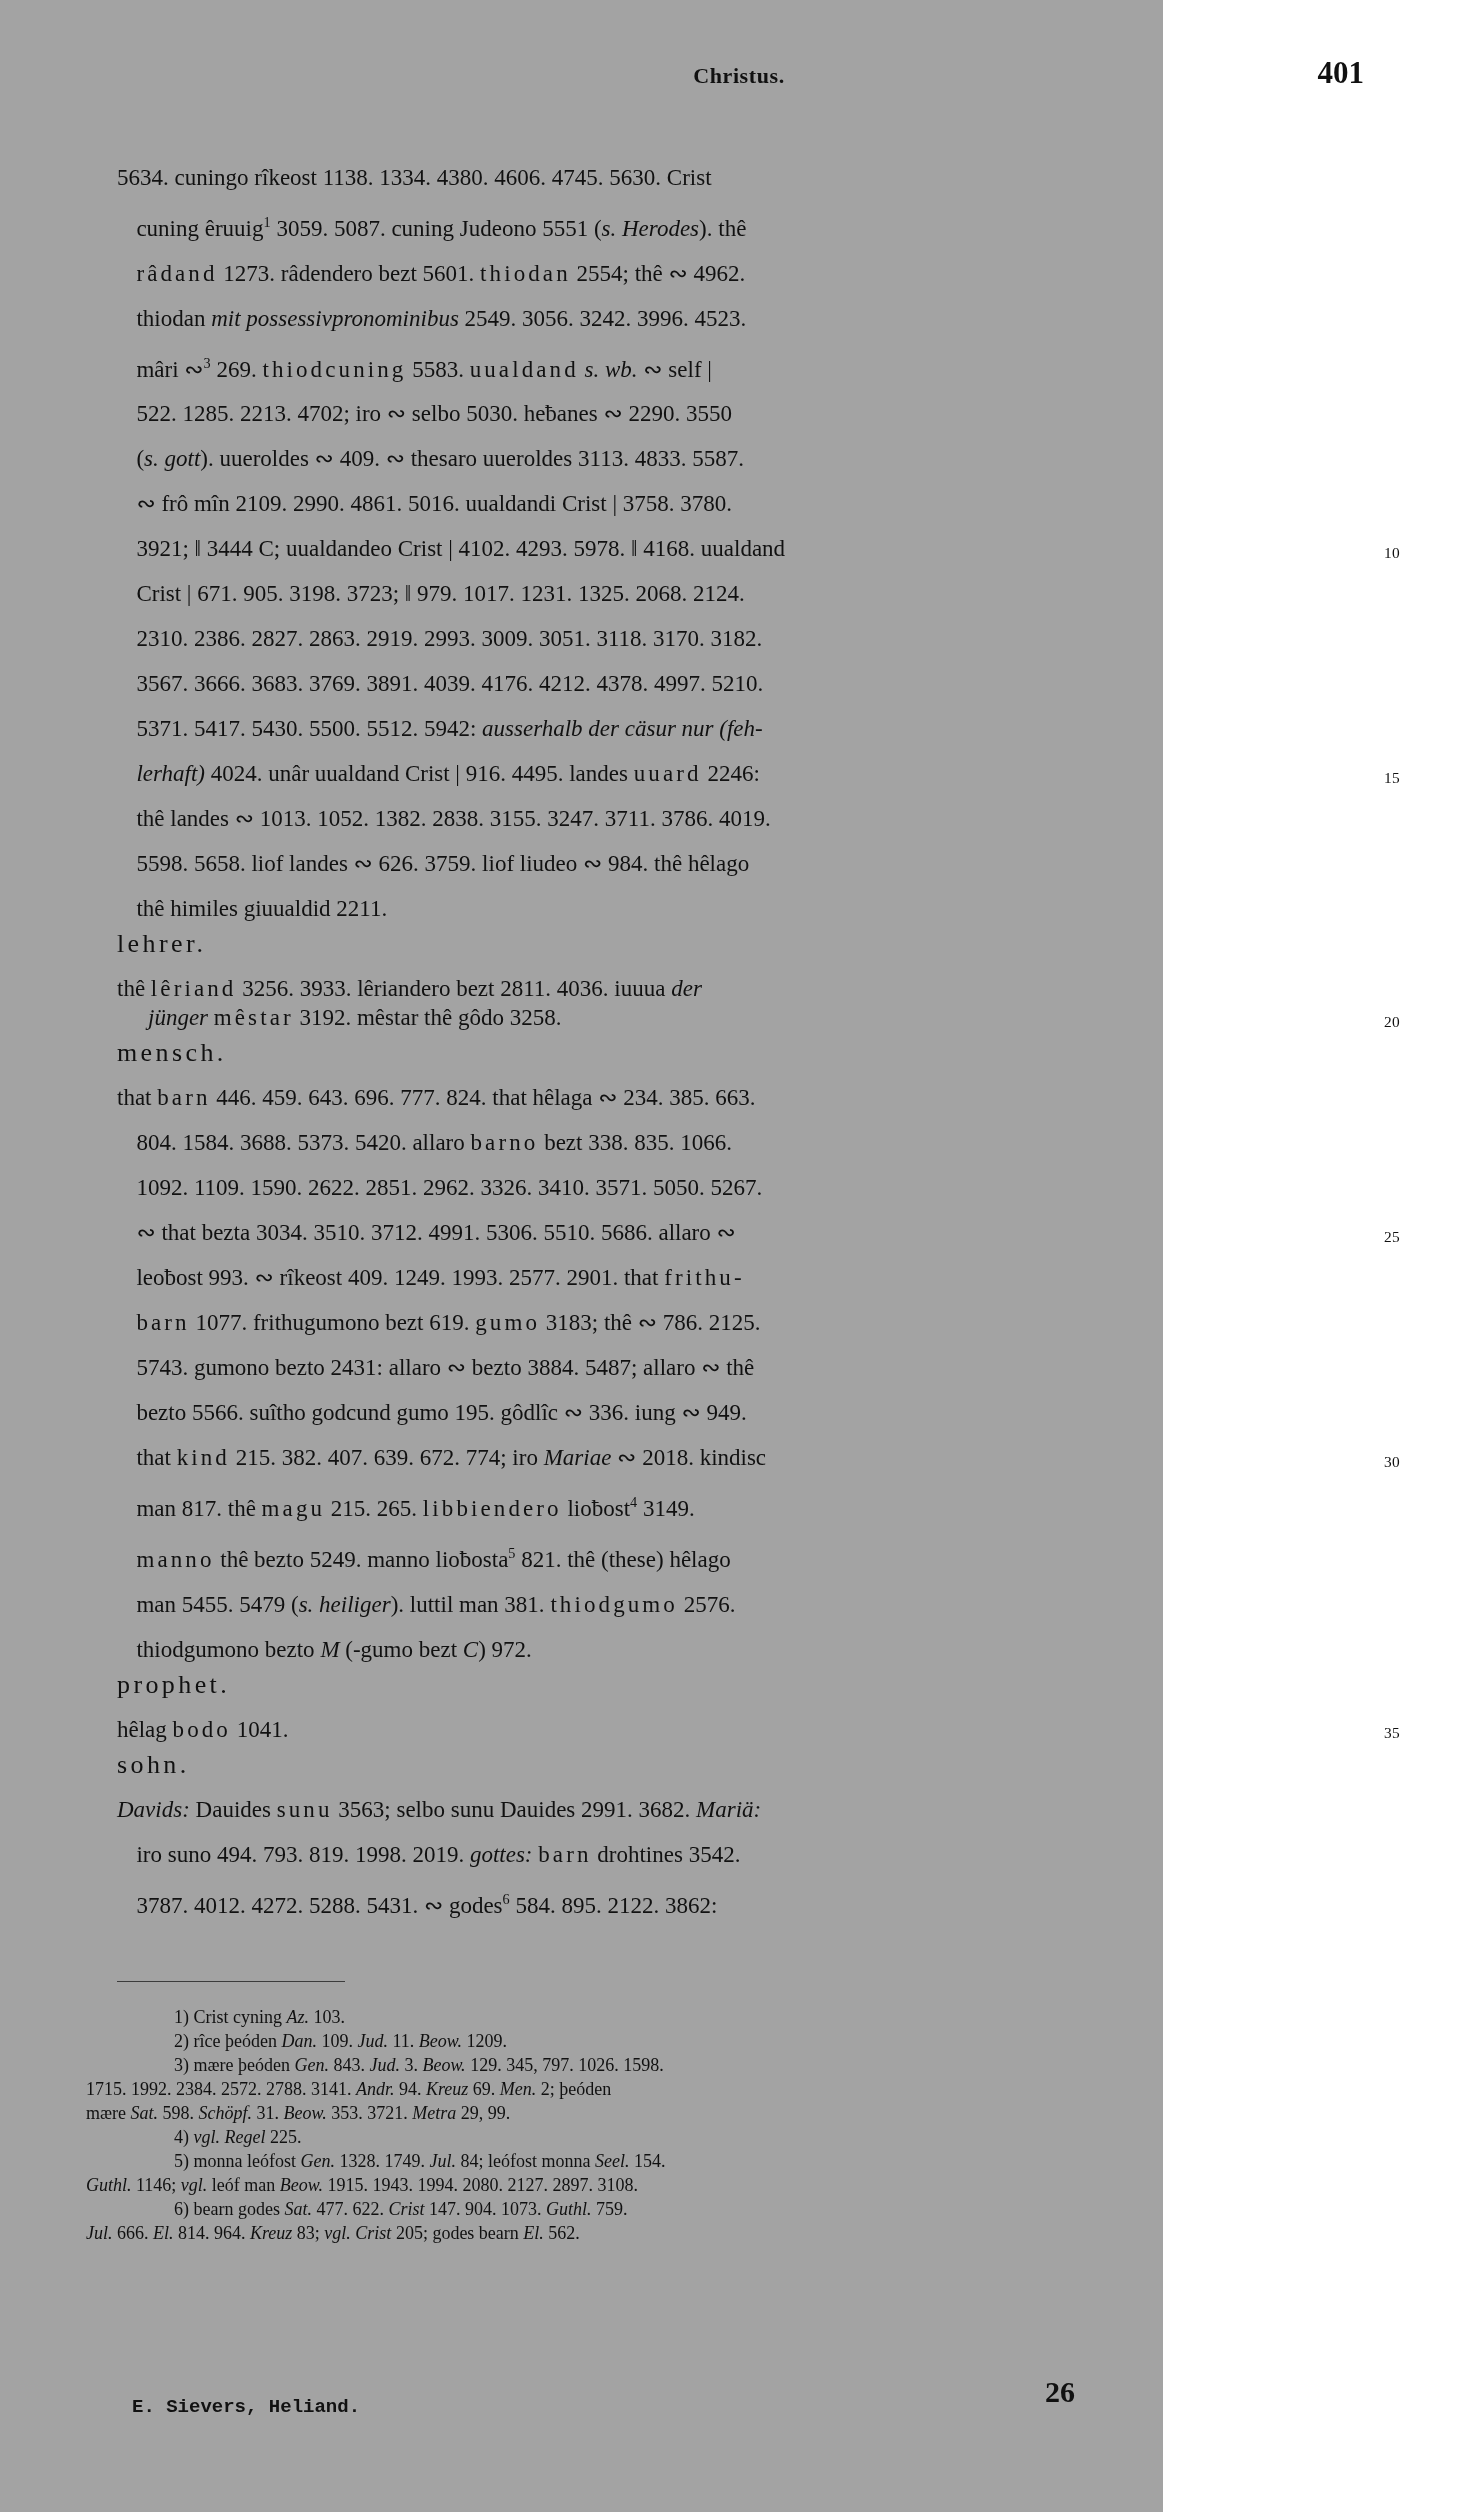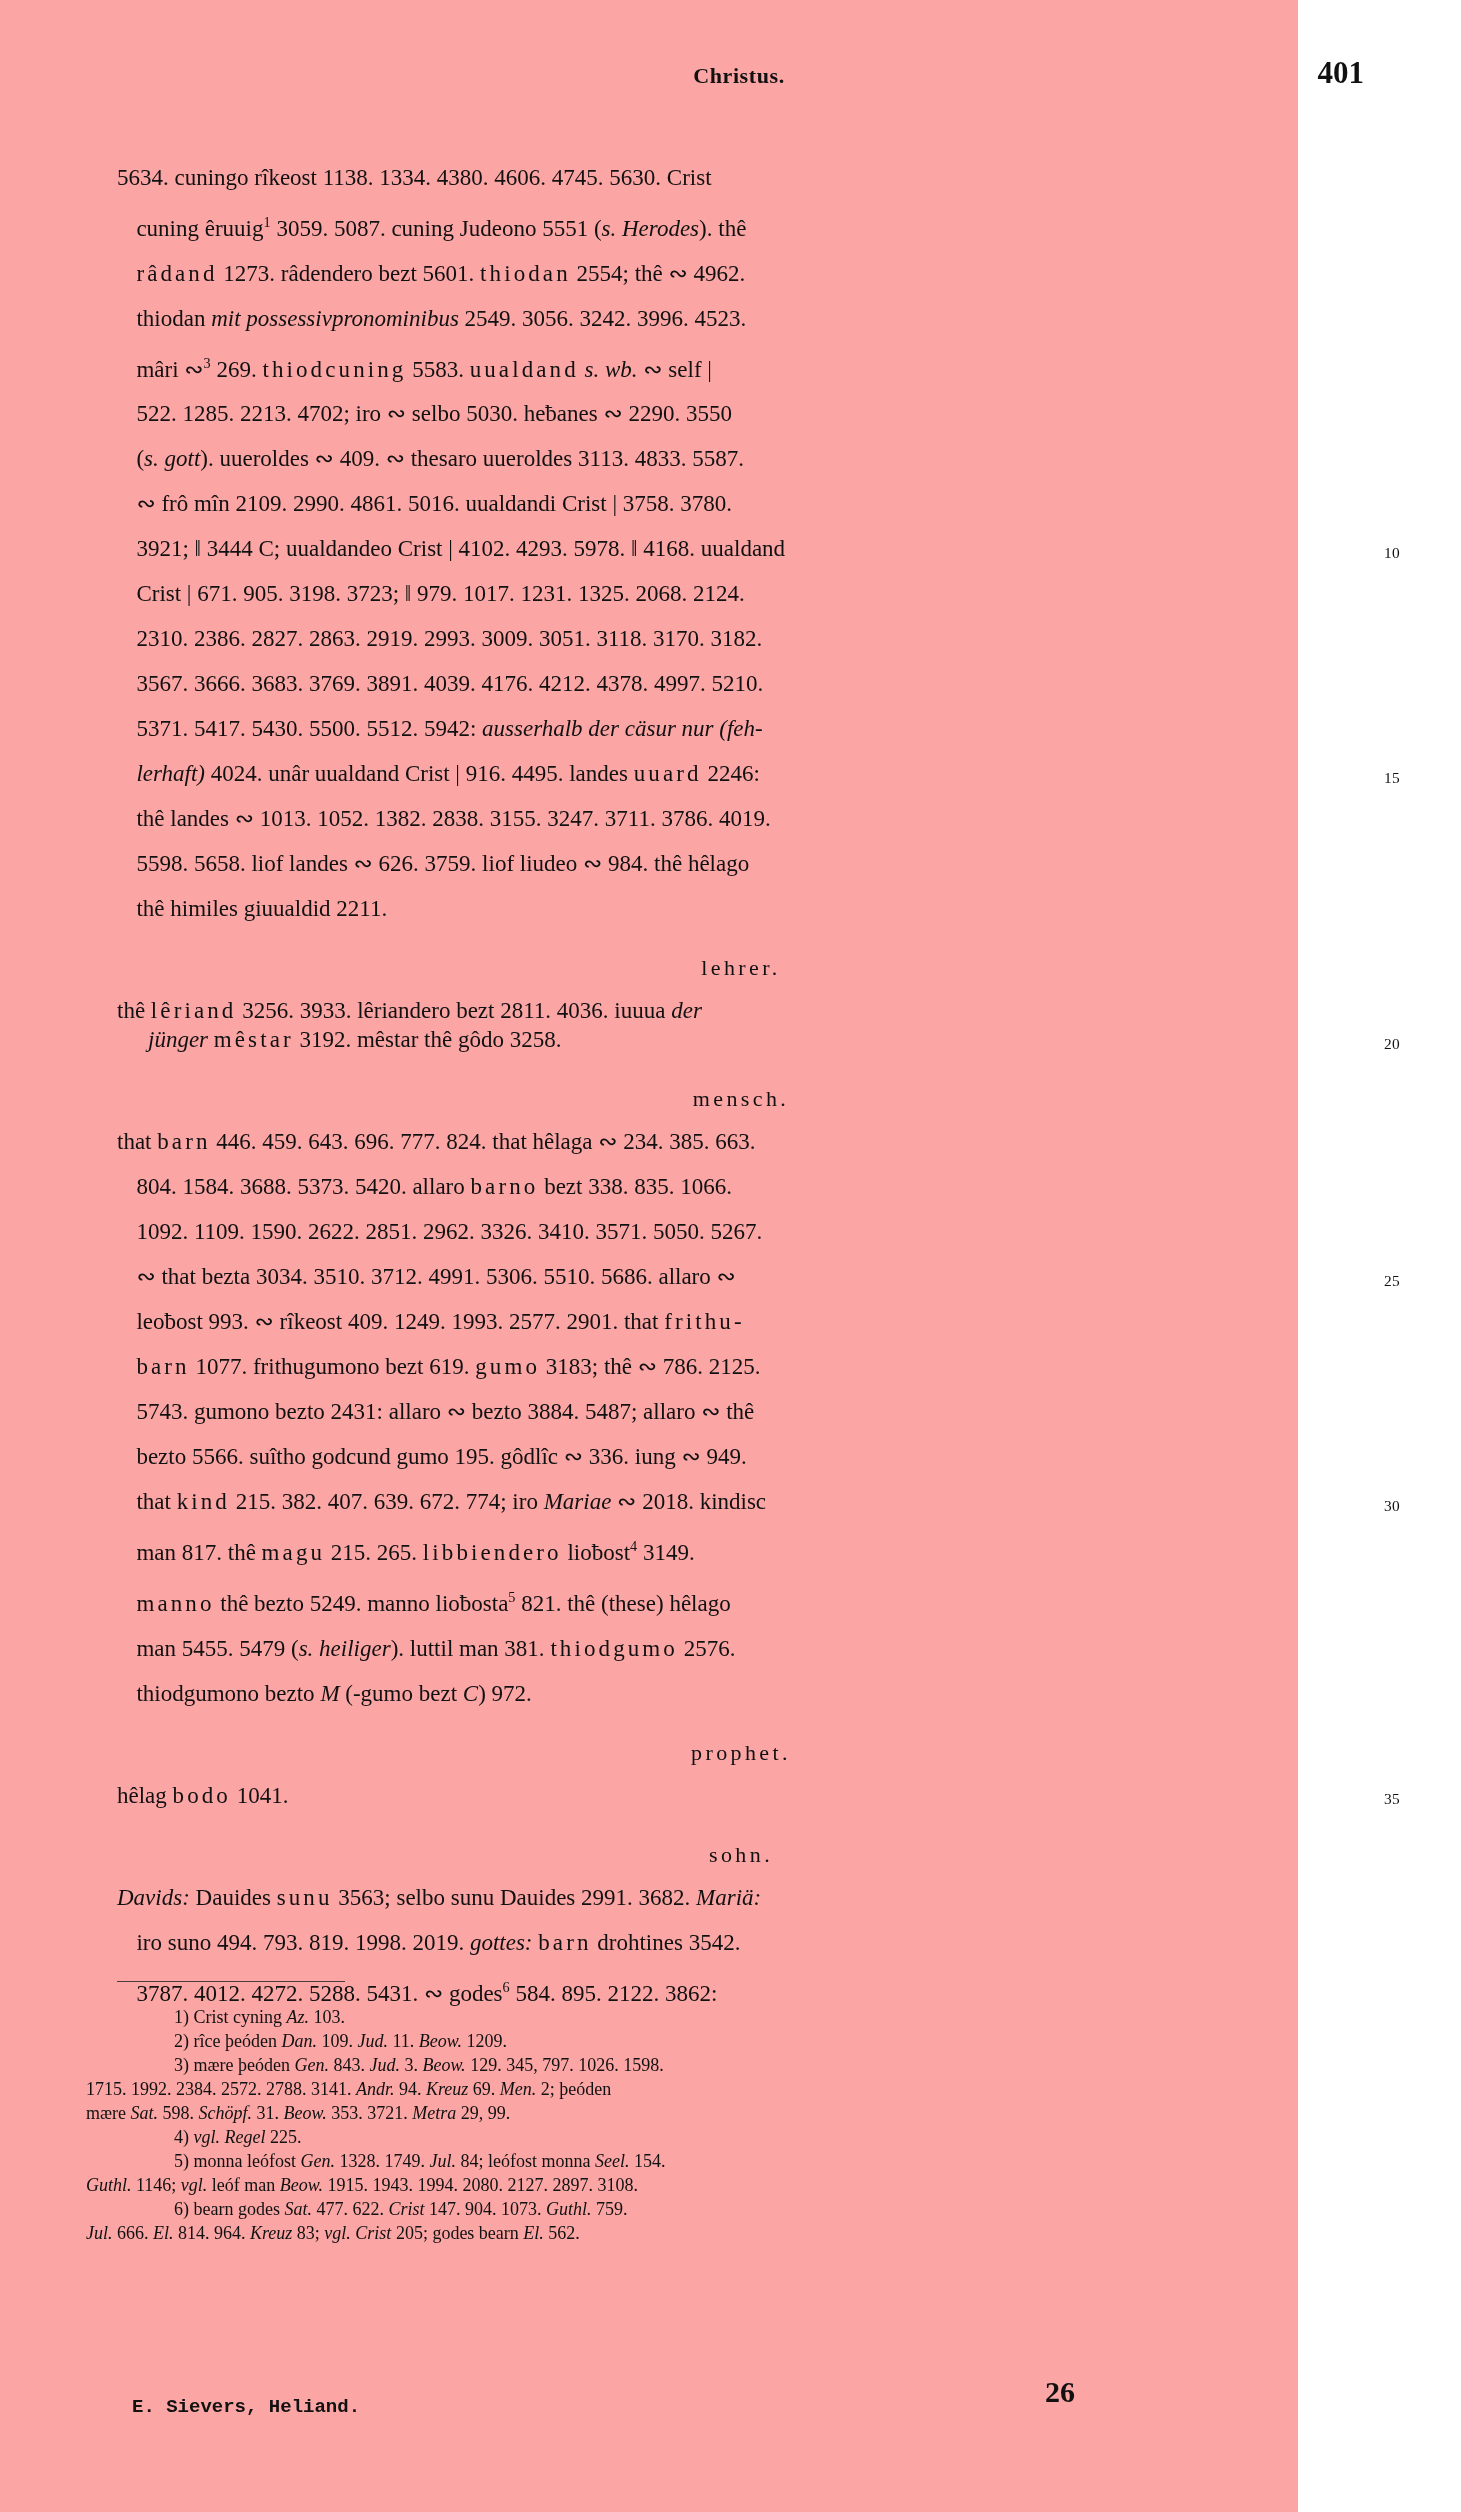--- a/index.html
+++ b/index.html
@@ -13,23 +13,23 @@
     height: 2512px;
     font-family: "Liberation Serif", "DejaVu Serif", serif;
     color: #111111;
     position: relative;
     overflow: hidden;
   }
 
   .page {
     position: absolute;
     left: 0; top: 0;
-    width: 1298px;
+    width: 1163px;
     height: 2512px;
-    background: #fca5a5;
+    background: #a3a3a3;
   }
 
   
   .runhead {
     position: absolute;
     left: 114px;
     top: 63px;
     width: 1250px;
     height: 40px;
   }
@@ -79,24 +79,24 @@
   .lnum {
     position: absolute;
     right: -35px;
     top: 3.4px;
     font-size: 15.4px;
     letter-spacing: 0.3px;
   }
 
   
   .heading {
-    text-align: center;
-    font-size: 22px;
+    text-align: left;
+    font-size: 26px;
     letter-spacing: 3.4px;
-    margin-top: 32px;
+    margin-top: 6px;
     margin-bottom: 15px;
   }
 
   
   i, .it { font-style: italic; }
   .sp { letter-spacing: 3.1px; }      
   .sup {
     font-size: 0.62em;
     vertical-align: super;
     letter-spacing: 0;

